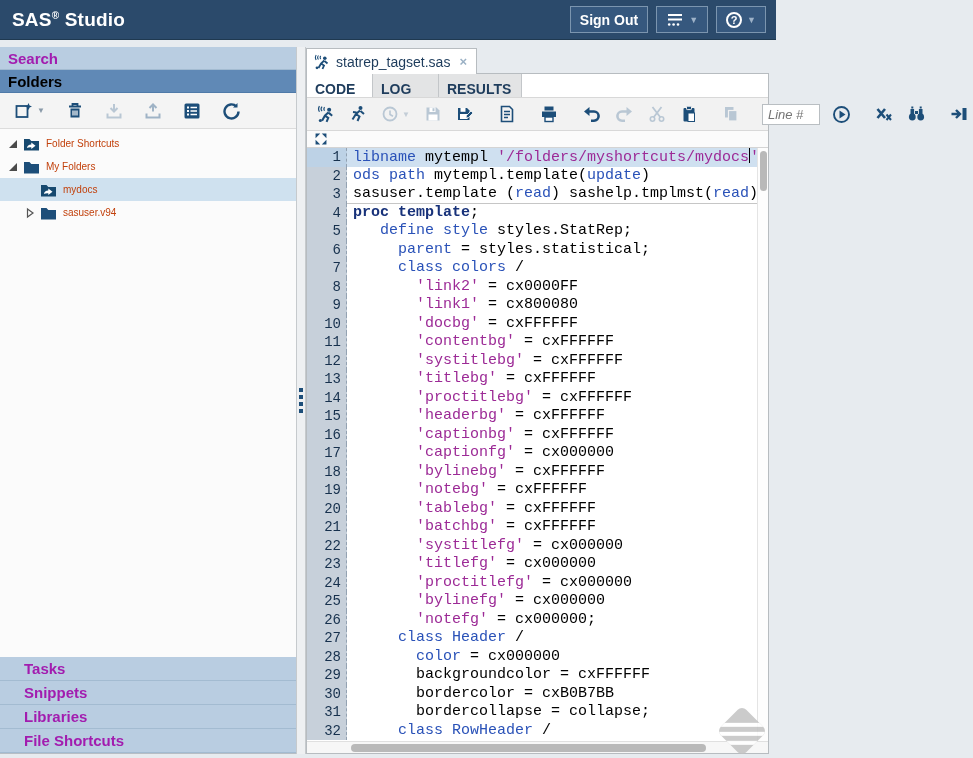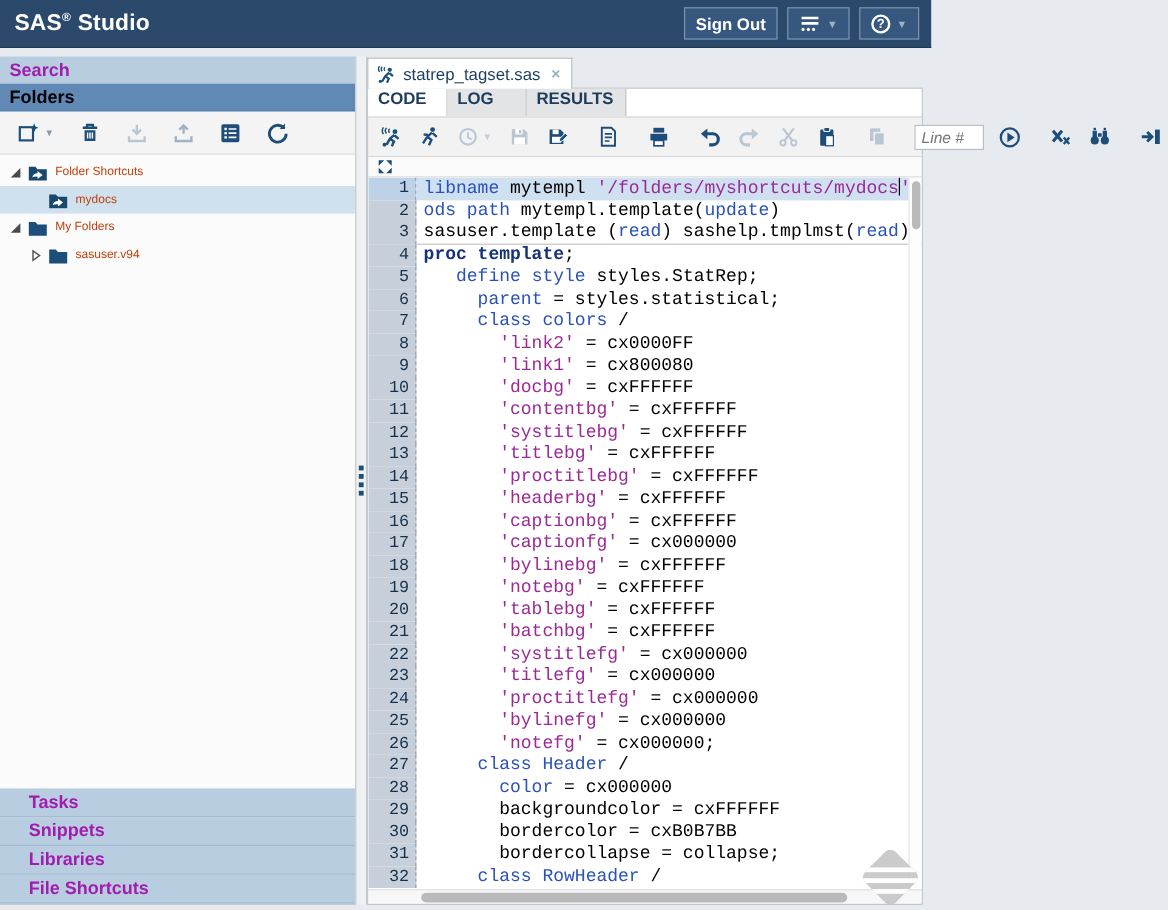--- a/index.html
+++ b/index.html
@@ -39,21 +39,21 @@
   .splitter { width:10px; flex:0 0 auto; background:#eef0f2; border-left:1px solid #c6cacd; border-right:1px solid #c6cacd; display:flex; flex-direction:column; justify-content:center; align-items:center; gap:3px; cursor:col-resize; }
   .splitter i { width:4px; height:4px; background:#1d4e79; display:block; }
 
   
   .main { flex:1; display:flex; flex-direction:column; min-width:0; margin-right:7px; }
   .doc-tabstrip { height:26px; flex:0 0 auto; display:flex; align-items:flex-end; }
   .doc-tab { height:26px; background:#ffffff; border:1px solid #b7bcc0; border-bottom:none; display:flex; align-items:center; gap:6px; padding:0 9px 0 7px; font-size:14px; color:#1e3c5c; position:relative; z-index:2; margin-bottom:-1px; cursor:pointer; }
   .doc-close { color:#9ab0c4; font-weight:bold; font-size:13px; margin-left:3px; cursor:pointer; }
   .doc-panel { flex:1; background:#ffffff; border:1px solid #b7bcc0; display:flex; flex-direction:column; min-height:0; position:relative; }
   .subtabs { height:23px; flex:0 0 auto; display:flex; background:#ffffff; }
-  .subtab { min-width:66px; padding:0 10px 0 8px; display:flex; align-items:flex-start; font-size:14px; font-weight:bold; color:#1e3c5c; border-right:1px solid #c3c6c9; background:#e3e4e5; cursor:pointer; }
+  .subtab { min-width:66px; padding:0 10px 0 8px; display:flex; align-items:flex-end; font-size:14px; font-weight:bold; color:#1e3c5c; border-right:1px solid #c3c6c9; background:#e3e4e5; cursor:pointer; }
   .subtab.active { background:#ffffff; }
   .ed-toolbar { height:34px; flex:0 0 auto; background:#f2f2f2; border-top:1px solid #d8d8d8; border-bottom:1px solid #d8d8d8; display:flex; align-items:center; gap:10px; padding:0 8px; }
   .ed-toolbar .sep { width:1px; height:20px; background:#d2d2d2; }
   .line-input { width:58px; height:21px; border:1px solid #b9bec2; background:#fff; font-size:13px; font-style:italic; color:#8a8f94; padding:0 5px; font-family:"Liberation Sans",sans-serif; }
   .expand-row { height:17px; flex:0 0 auto; background:#fbfbfb; border-bottom:1px solid #d4d4d4; display:flex; align-items:center; padding-left:7px; }
 
   
   .editor { flex:1; min-height:0; background:#fff; position:relative; overflow:hidden; font-family:"Liberation Mono","DejaVu Sans Mono",monospace; font-size:15px; cursor:text; }
   .line { display:flex; height:18.5px; line-height:18.5px; white-space:pre; }
   .ln { width:40px; flex:0 0 auto; background:#c7d0da; border-right:1px dashed #93a2b2; text-align:right; padding-right:5px; color:#16304d; font-size:14px; }
@@ -181,41 +181,41 @@
               </svg>
             </span>
           <span class="ficon">
               <svg width="17" height="14" viewBox="0 0 17 14">
                 <path d="M1 2 h5.5 l1.8 2 H16 v9.5 H1 z" fill="#17496f"></path>
                 <path d="M4 11 q.3-3.4 4.3-3.6 l0-1.9 4.2 3.3 -4.2 3.3 0-1.9 q-2.8-.2-4.3.8z" fill="#fff"></path>
               </svg>
             </span>
           <span>Folder Shortcuts</span>
         </div>
+        <div class="tree-row indent1">
+          <span class="twisty">
+              <svg width="12" height="12" viewBox="0 0 12 12">
+                <path d="M2 10 L10 10 L10 2 Z" fill="#4a4a4a"></path>
+              </svg>
+            </span>
+          <span class="ficon">
+              <svg width="17" height="14" viewBox="0 0 17 14">
+                <path d="M1 2 h5.5 l1.8 2 H16 v9.5 H1 z" fill="#1d4e79"></path>
+              </svg>
+            </span>
+          <span>My Folders</span>
+        </div>
         <div class="tree-row indent3 selected">
           <span class="ficon">
               <svg width="17" height="14" viewBox="0 0 17 14">
                 <path d="M1 2 h5.5 l1.8 2 H16 v9.5 H1 z" fill="#17496f"></path>
                 <path d="M4 11 q.3-3.4 4.3-3.6 l0-1.9 4.2 3.3 -4.2 3.3 0-1.9 q-2.8-.2-4.3.8z" fill="#fff"></path>
               </svg>
             </span>
           <span>mydocs</span>
-        </div>
-        <div class="tree-row indent1">
-          <span class="twisty">
-              <svg width="12" height="12" viewBox="0 0 12 12">
-                <path d="M2 10 L10 10 L10 2 Z" fill="#4a4a4a"></path>
-              </svg>
-            </span>
-          <span class="ficon">
-              <svg width="17" height="14" viewBox="0 0 17 14">
-                <path d="M1 2 h5.5 l1.8 2 H16 v9.5 H1 z" fill="#1d4e79"></path>
-              </svg>
-            </span>
-          <span>My Folders</span>
         </div>
         <div class="tree-row indent2">
           <span class="twisty">
               <svg width="12" height="12" viewBox="0 0 12 12">
                 <path d="M3.5 2 L9 6 L3.5 10 Z" fill="none" stroke="#555" stroke-width="1.2"></path>
               </svg>
             </span>
           <span class="ficon">
               <svg width="17" height="14" viewBox="0 0 17 14">
                 <path d="M1 2 h5.5 l1.8 2 H16 v9.5 H1 z" fill="#1d4e79"></path>

